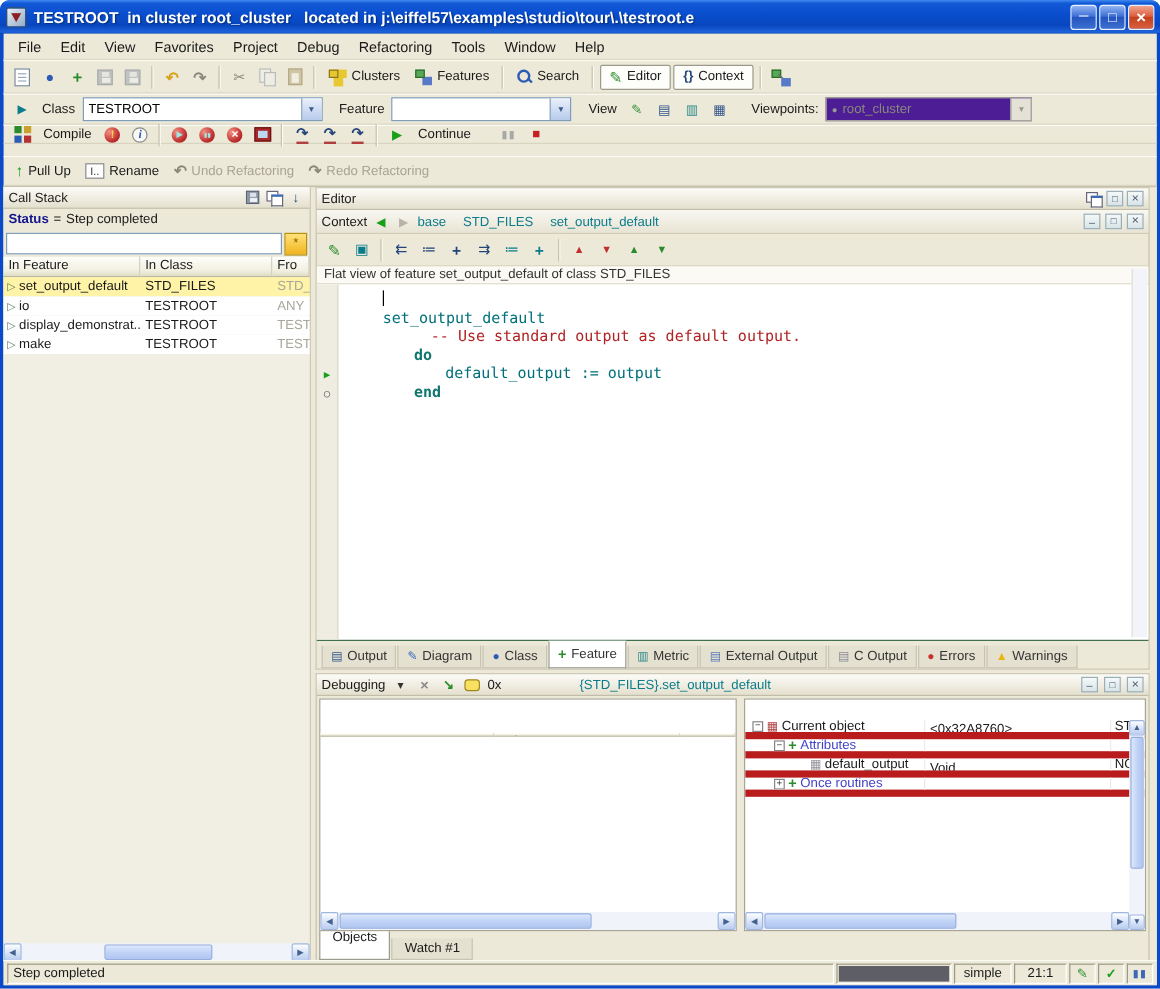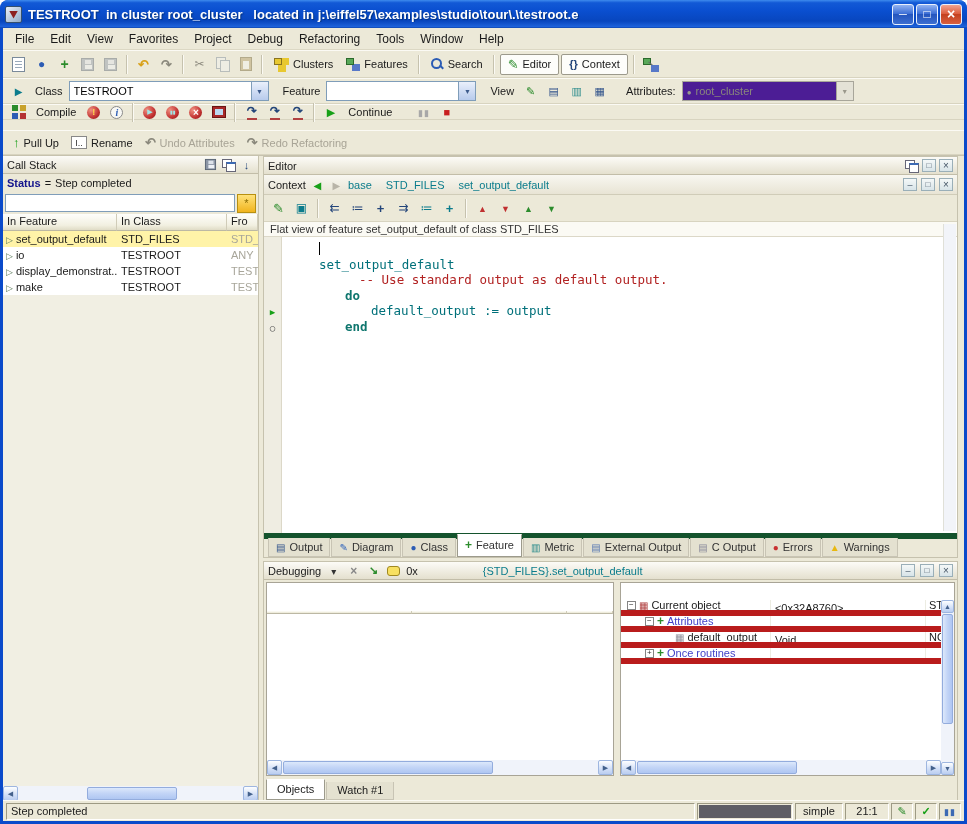--- a/index.html
+++ b/index.html
@@ -191,21 +191,21 @@
   .ind-3 .code-text { padding-left:78px; }
   .ind-4 .code-text { padding-left:90px; }
   .tok-ident { color:#00707A; }
   .tok-keyword { color:#0f766e; font-weight:bold; }
   .tok-comment { color:#B22222; }
   .caret-slot { display:none; }
   .caret-slot.caret { display:inline-block; width:1px; height:13px; background:#000; vertical-align:-2px; }
   .ed-vscroll { position:absolute; right:1px; top:67px; bottom:26px; width:13px; background:#F2F4F9; border-left:1px solid #E0E0D8; }
 
   
-  .ed-tabs { height:24px; border-top:6px solid #14532d; display:flex; align-items:flex-end; padding:0 4px; gap:1px; background:#ECE9D8; flex:none; }
+  .ed-tabs { height:24px; border-top:1px solid #14532d; display:flex; align-items:flex-end; padding:0 4px; gap:1px; background:#ECE9D8; flex:none; }
   .ed-tab { display:flex; align-items:center; gap:4px; padding:2px 7px 3px; height:19px; border:1px solid #C8C4B4; border-top:0; background:#E4E1D0; color:#333; margin-top:2px; }
   .ed-tab.active { background:#fff; height:23px; margin-top:-1px; border:1px solid #9C9A8C; border-top:1px solid #fff; }
   .tic::before { font-size:10px; }
   .tic-output::before { content:"▤"; color:#33558C; }
   .tic-diagram::before { content:"✎"; color:#3366BB; }
   .tic-class::before { content:"●"; color:#2C5CB4; }
   .tic-feature::before { content:"+"; color:#2C8C2C; font-weight:bold; font-size:12px; }
   .tic-metric::before { content:"▥"; color:#2C8C8C; }
   .tic-ext::before { content:"▤"; color:#5C7CB4; }
   .tic-c::before { content:"▤"; color:#8C8C9C; }
@@ -236,21 +236,21 @@
   .tri::before { font-size:10px; }
   .tri-grid-red::before { content:"▦"; color:#B04040; }
   .tri-plus-green::before { content:"+"; color:#2C8C2C; font-weight:bold; font-size:12px; }
   .tri-grid-gray::before { content:"▦"; color:#90909A; }
   .dt-label.link { color:#4242C8; }
   .dbg-hscroll { height:15px; flex:none; }
   .rt .dbg-hscroll { margin-right:13px; }
   .rt-vscroll { position:absolute; right:0; top:17px; bottom:0; }
   .dbg-tabs { height:22px; display:flex; align-items:flex-end; padding:0 2px; gap:1px; flex:none; }
   .dbg-tab { display:flex; align-items:center; padding:2px 10px 3px; height:18px; border:1px solid #C8C4B4; border-top:0; background:#E4E1D0; }
-  .dbg-tab.active { background:#fff; height:21px; border:1px solid #9C9A8C; border-top:1px solid #fff; }
+  .dbg-tab.active { background:#fff; height:38px; border:1px solid #9C9A8C; border-top:1px solid #fff; }
 
   
   .statusbar { position:absolute; left:0; right:0; bottom:0; height:21px; background:#ECE9D8; border-top:1px solid #FBFAF4; display:flex; align-items:center; gap:2px; padding:1px 3px; }
   .seg { height:17px; border:1px solid; border-color:#9D9A84 #FFFFFF #FFFFFF #9D9A84; display:flex; align-items:center; padding:0 4px; }
   .seg.msg { flex:1; }
   .seg.prog { width:96px; padding:1px; }
   .prog-fill { width:100%; height:100%; background:#5E5E66; }
   .seg.w48 { width:48px; justify-content:center; }
   .seg.w44 { width:44px; justify-content:center; }
   .seg.ic { width:22px; justify-content:center; }
@@ -369,21 +369,21 @@
         </span>
       <span class="ti">
           <i class="i i-doc-nav"></i>
         </span>
       <span class="ti">
           <i class="i i-doc-teal"></i>
         </span>
       <span class="ti">
           <i class="i i-doc-grid"></i>
         </span>
-      <span class="lbl" style="margin-left:10px">Attributes:</span>
+      <span class="lbl" style="margin-left:10px">Viewpoints:</span>
       <span class="combo disabled" style="width:172px">
         <span class="combo-txt">
             <i class="i i-viewdot"></i>
             <span>root_cluster</span>
           </span>
         <span class="combo-btn"></span>
       </span>
     </div>
 
     <div class="tb tb3">
@@ -441,21 +441,21 @@
       <span class="tbtn">
           <i class="i i-up"></i>
           <span>Pull Up</span>
         </span>
       <span class="tbtn">
           <i class="ic-rename"></i>
           <span>Rename</span>
         </span>
       <span class="tbtn">
           <i class="i i-redo" style="transform:scaleX(-1)"></i>
-          <span class="dis">Undo Attributes</span>
+          <span class="dis">Undo Refactoring</span>
         </span>
       <span class="tbtn">
           <i class="i i-redo"></i>
           <span class="dis">Redo Refactoring</span>
         </span>
     </div>
 
     <div class="main">
 
       <div class="cs-panel">

